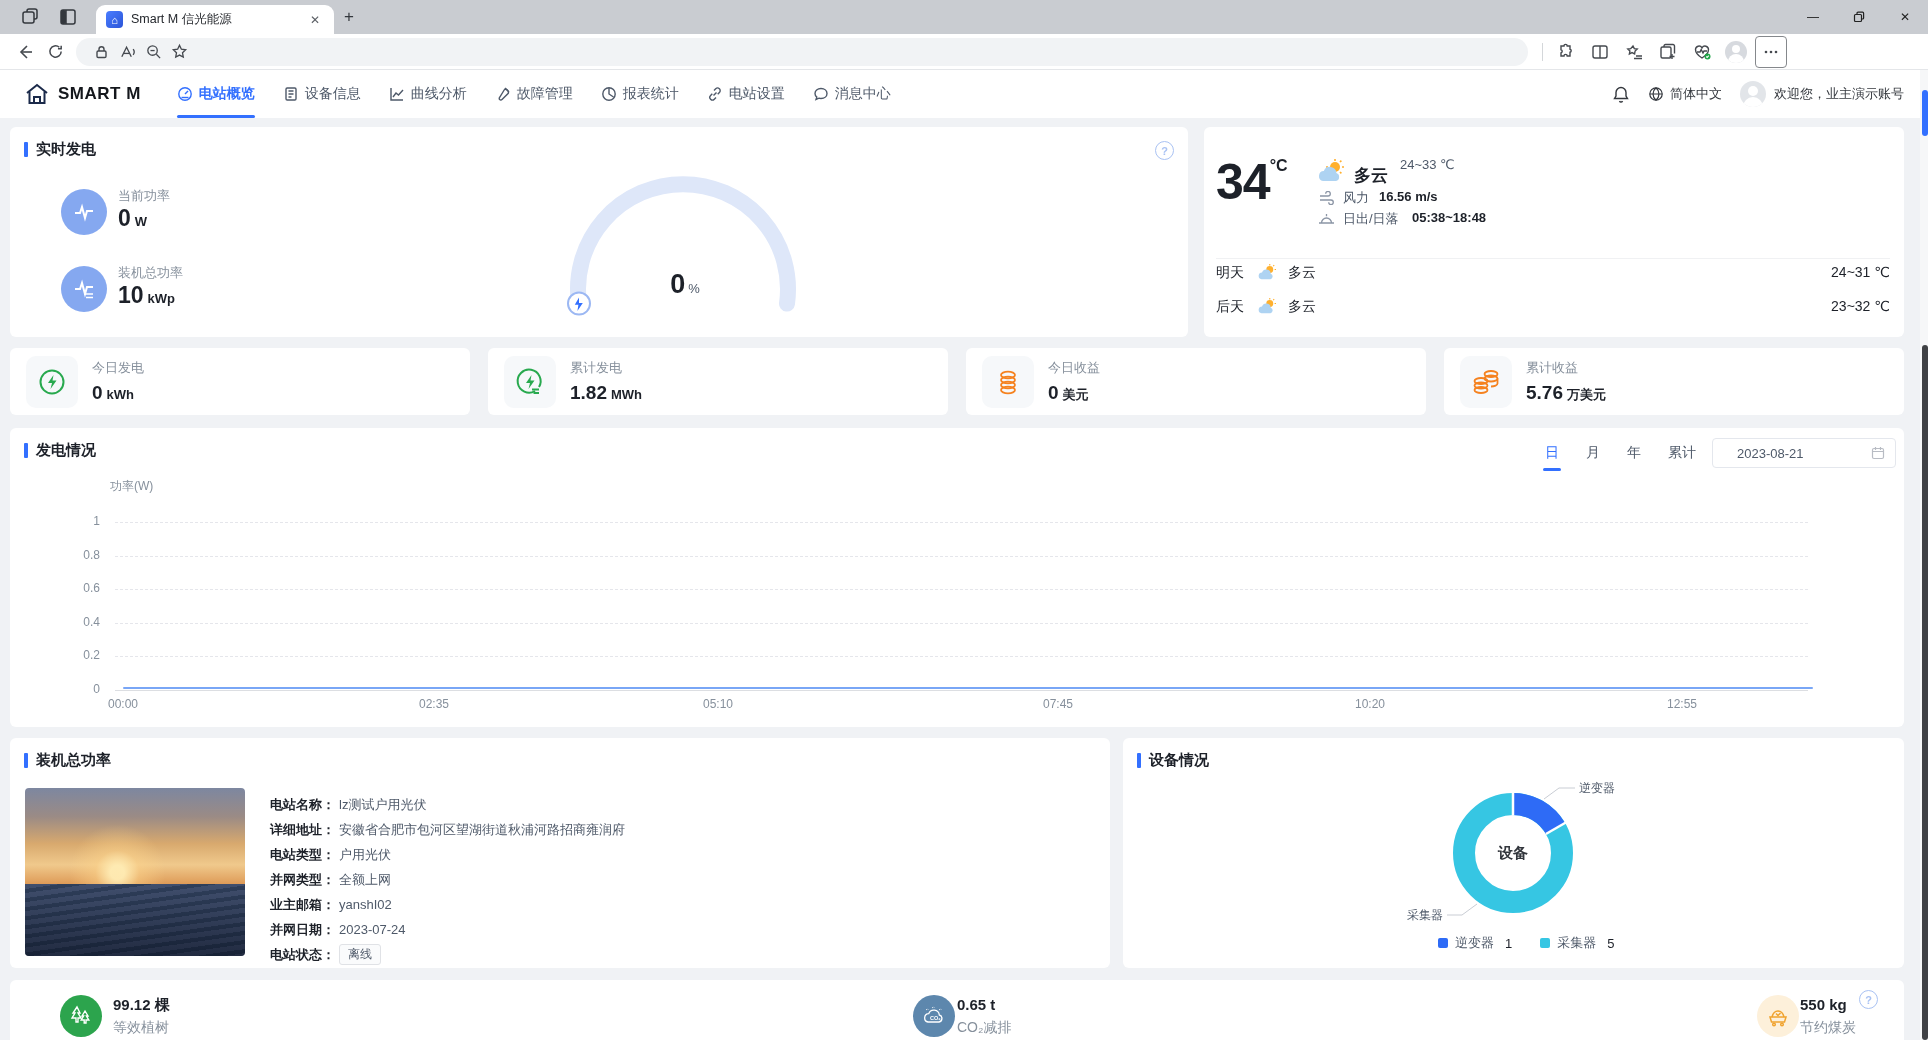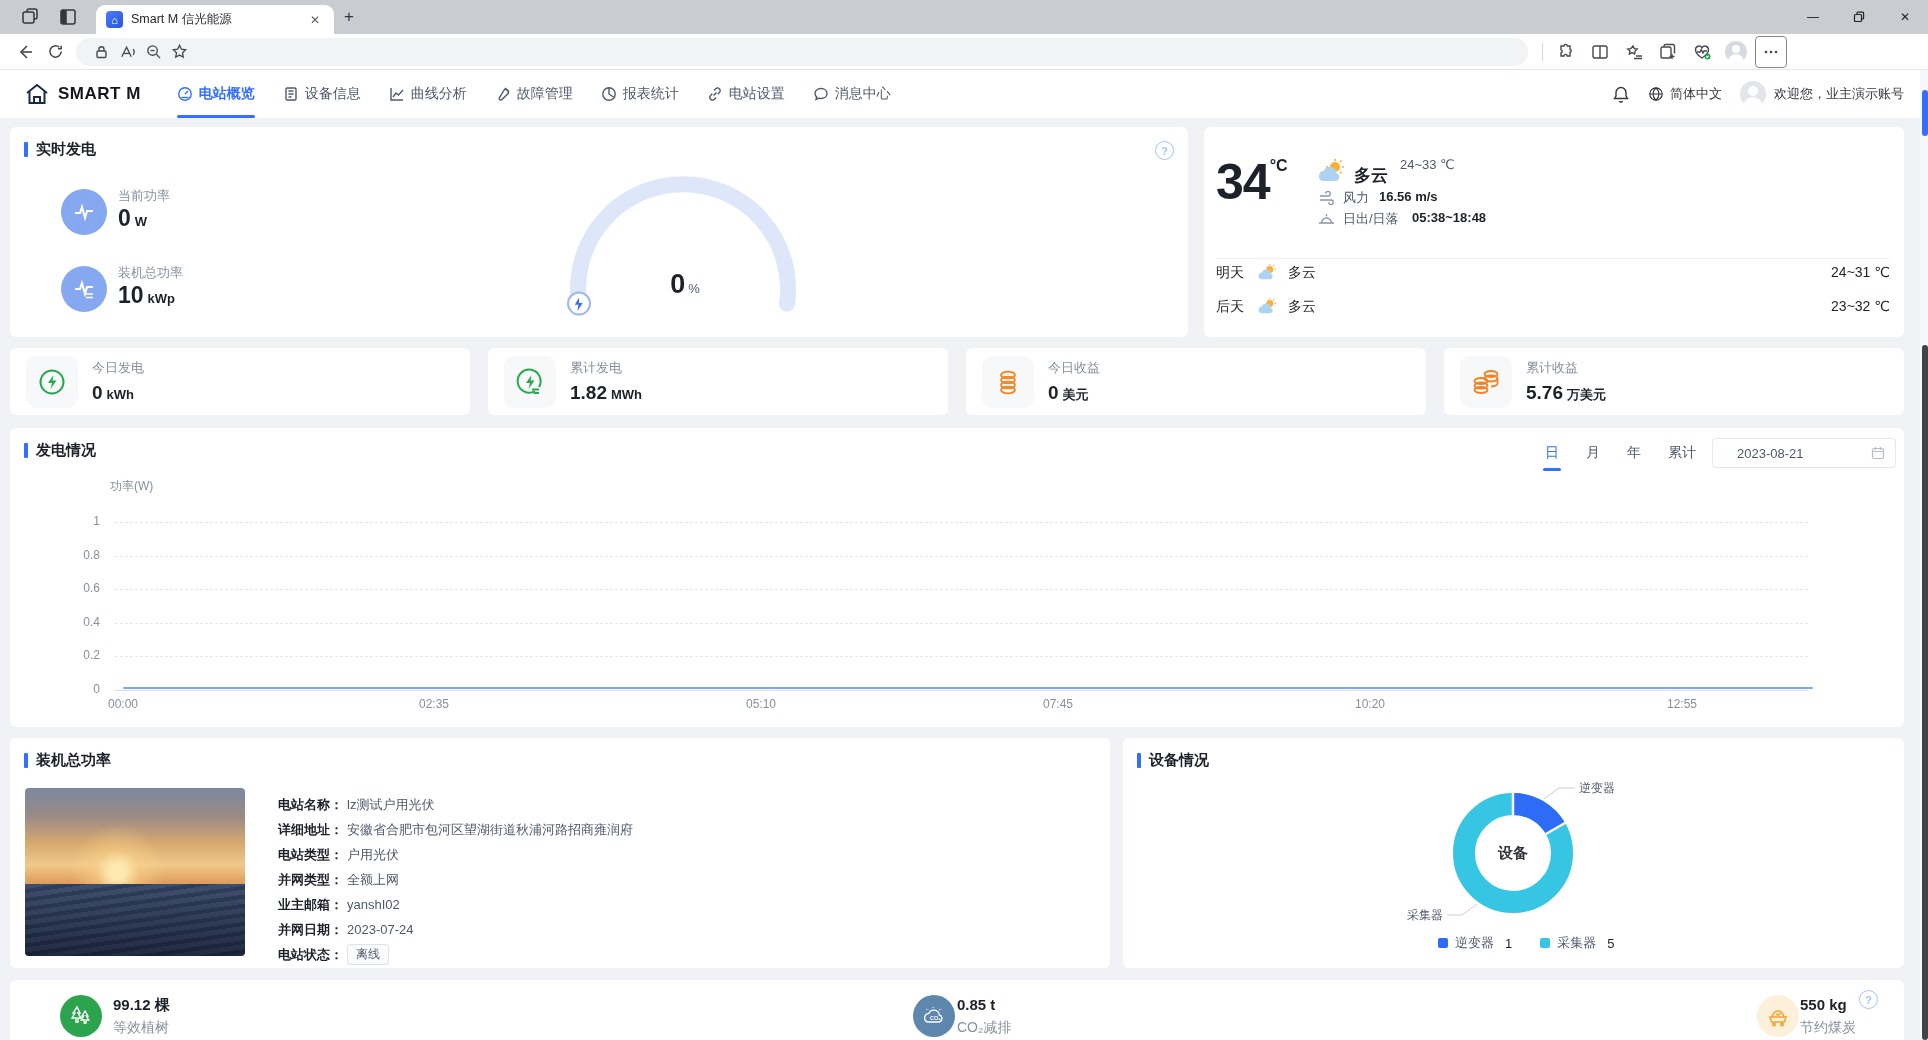--- a/index.html
+++ b/index.html
@@ -96,21 +96,21 @@
   .xtick{position:absolute;top:269px;width:60px;text-align:center;font-size:12px;color:#86909c;}
   
   .row4{display:grid;grid-template-columns:1100px 1fr;gap:13px;height:230px;margin-bottom:12px;}
   .photo{position:absolute;left:15px;top:50px;width:220px;height:168px;border-radius:4px;overflow:hidden;}
   .photo-sky{height:96px;background:
      radial-gradient(circle at 42% 88%, rgba(255,236,180,.95) 0 7px, rgba(255,214,140,.45) 22px, rgba(255,200,120,0) 48px),
      linear-gradient(180deg,#7d87a0 0%,#9b8b85 30%,#d8a96e 58%,#f0c98c 80%,#de9b58 100%);}
   .photo-field{height:72px;background:
      linear-gradient(180deg,rgba(70,85,115,.25),rgba(10,16,30,.55)),
      repeating-linear-gradient(172deg,#3e4c6b 0 5px,#273752 5px 9px);}
-  .pf-row{position:absolute;left:268px;display:flex;font-size:13px;line-height:17px;}
+  .pf-row{position:absolute;left:260px;display:flex;font-size:13px;line-height:17px;}
   .pf-label{color:#1d2129;font-weight:bold;white-space:nowrap;}
   .pf-value{color:#4e5969;margin-left:4px;}
   .badge{display:inline-block;border:1px solid #e0e2e6;background:#fafbfc;border-radius:3px;
          padding:1px 8px;font-size:12px;color:#4e5969;margin-left:4px;}
   .donut-center{position:absolute;left:350px;top:106px;width:80px;text-align:center;font-size:15px;font-weight:bold;color:#33373d;}
   .legend{position:absolute;left:315px;top:196px;display:flex;gap:28px;align-items:center;}
   .leg-item{display:flex;align-items:center;gap:7px;font-size:13px;color:#4e5969;}
   .leg-sq{width:10px;height:10px;border-radius:2px;}
   .leg-count{color:#1d2129;margin-left:4px;}
   
@@ -511,21 +511,21 @@
       <div class="gridline" style="top:94px;"></div>
       <div class="gridline" style="top:128px;"></div>
       <div class="gridline" style="top:161px;"></div>
       <div class="gridline" style="top:195px;"></div>
       <div class="gridline" style="top:228px;"></div>
       <div class="axisline" style="top:262px;"></div>
       <div class="series-line"></div>
 
       <div class="xtick" style="left:83px;">00:00</div>
       <div class="xtick" style="left:394px;">02:35</div>
-      <div class="xtick" style="left:706px;text-align:right;">05:10</div>
+      <div class="xtick" style="left:678px;">05:10</div>
       <div class="xtick" style="left:1018px;">07:45</div>
       <div class="xtick" style="left:1330px;">10:20</div>
       <div class="xtick" style="left:1642px;">12:55</div>
     </div>
 
     <div class="row4">
       <div class="card">
         <div class="card-title">
           <div class="tbar"></div>
           <span>装机总功率</span>
@@ -605,21 +605,21 @@
       <div class="f-value" style="left:103px;top:16px;">99.12 棵</div>
       <div class="f-label" style="left:103px;top:39px;">等效植树</div>
 
       <div class="f-circle" style="left:903px;top:15px;background:#5d87ad;">
         <svg width="26" height="24" viewBox="0 0 26 24" fill="none">
           <path d="M7 18a4.2 4.2 0 0 1 .7-8.3A5.5 5.5 0 0 1 18.3 11 3.6 3.6 0 0 1 18 18z" stroke="#fff" stroke-width="1.3"></path>
           <text x="9" y="16" font-size="5.5" fill="#fff" font-weight="bold">CO₂</text>
           <path d="M5 6c1-1 2-1 3 0M11 4c1-1 2-1 3 0M18 6c1-1 2-1 3 0" stroke="#fff" stroke-width="1" stroke-dasharray="1.5 1.5"></path>
         </svg>
       </div>
-      <div class="f-value" style="left:947px;top:16px;">0.85 t</div>
+      <div class="f-value" style="left:947px;top:16px;">0.65 t</div>
       <div class="f-label" style="left:947px;top:39px;">CO₂减排</div>
 
       <div class="f-circle" style="left:1747px;top:15px;background:#fdf0da;">
         <svg width="24" height="24" viewBox="0 0 24 24" fill="none" stroke="#f0a32f" stroke-width="1.5">
           <path d="M4 13h16l-1.5 5h-13z"></path>
             <path d="M6 13c1-4 3-6 6-6s5 2 6 6"></path>
             <path d="M10 9.5l2 2 2.5-2.5"></path>
           <circle cx="8" cy="20.5" r="1.3"></circle>
             <circle cx="16" cy="20.5" r="1.3"></circle>
         </svg>

